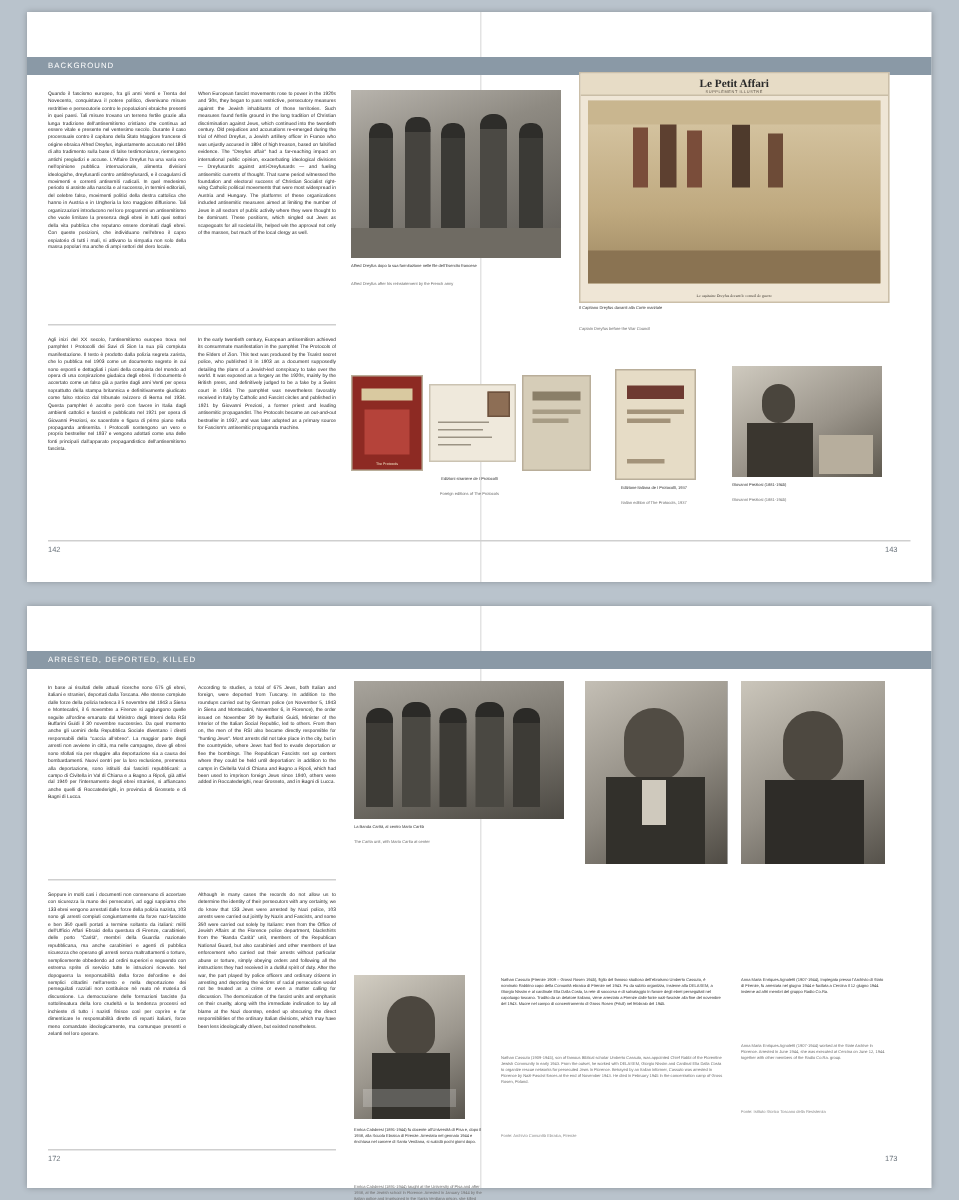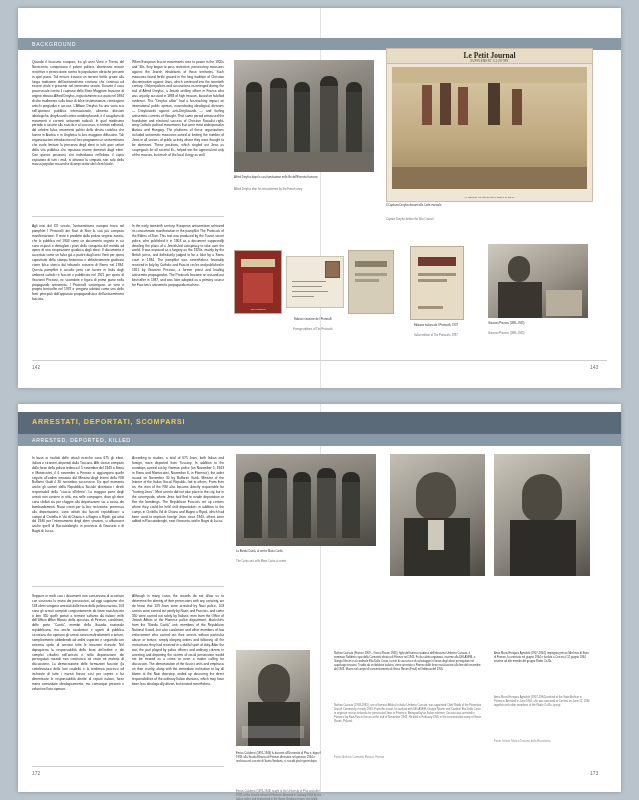--- a/index.html
+++ b/index.html
@@ -61,21 +61,21 @@
     <div style="position:absolute;left:86px;top:16px;width:18px;height:10px;background:#2e2d2a;border-radius:8px 8px 0 0;"></div>
     <div style="position:absolute;left:112px;top:30px;width:16px;height:62px;background:#3b3a36;"></div>
     <div style="position:absolute;left:112px;top:22px;width:16px;height:10px;background:#2e2d2a;border-radius:7px 7px 0 0;"></div>
     <div style="position:absolute;left:0;bottom:0;right:0;height:20px;background:#6f6b63;"></div>
   </div>
   <div class="cap" style="left:216px;top:168px;width:140px;">Alfred Dreyfus dopo la sua farmitazione nelle file dell'Esercito francese</div>
   <div class="cap" style="left:216px;top:180px;width:140px;color:#6d6d6d;">Alfred Dreyfus after his reinstatement by the French army</div>
 
   <div class="newsp" style="left:368px;top:40px;width:205px;height:152px;">
     <div class="nhead"></div>
-    <div class="ntitle">Le Petit Journal</div>
+    <div class="ntitle">Le Petit Affari</div>
     <div class="nsub">SUPPLÉMENT ILLUSTRÉ</div>
     <div class="nimg">
       <div class="grain" style="background:linear-gradient(180deg,#d9c9a7 0%,#bfa97f 60%,#9c8660 100%);"></div>
       <div style="position:absolute;left:30px;top:18px;width:10px;height:40px;background:#7a4d3a;"></div>
       <div style="position:absolute;left:48px;top:14px;width:11px;height:44px;background:#5d4030;"></div>
       <div style="position:absolute;left:66px;top:20px;width:10px;height:38px;background:#7a4d3a;"></div>
       <div style="position:absolute;left:96px;top:16px;width:12px;height:42px;background:#4e3a2c;"></div>
       <div style="position:absolute;left:120px;top:22px;width:10px;height:36px;background:#6d4b37;"></div>
       <div style="position:absolute;left:0;bottom:0;right:0;height:22px;background:#8a7352;"></div>
       <div style="position:absolute;left:0;top:0;right:0;height:16px;background:#c9b68f;"></div>
@@ -126,23 +126,20 @@
   <div class="cap" style="left:470px;top:324px;width:100px;color:#6d6d6d;">Giovanni Preziosi (1881-1945)</div>
 
   <div class="sep" style="top:352px;left:14px;width:575px;"></div>
   <div class="fol" style="left:14px;top:356px;">142</div>
   <div class="fol" style="left:572px;top:356px;">143</div>
 </div>
 
 <div class="page" id="spread2">
   <div class="gutter"></div>
 
-  <div class="band" style="top:8px;">
-    <span class="t">ARRESTATI, DEPORTATI, SCOMPARSI</span>
-  </div>
   <div class="subband" style="top:30px;">
     <span class="t">ARRESTED, DEPORTED, KILLED</span>
   </div>
 
   <div class="col" style="left:14px;top:52px;width:92px;">In base ai risultati delle attuali ricerche sono 675 gli ebrei, italiani e stranieri, deportati dalla Toscana. Alle stesse compiute dalle forze della polizia tedesca il 5 novembre del 1943 a Siena e Montecatini, il 6 novembre a Firenze si aggiungono quelle seguite all'ordine emanato dal Ministro degli Interni della RSI Buffarini Guidi il 30 novembre successivo. Da quel momento anche gli uomini della Repubblica Sociale diventano i diretti responsabili della "caccia all'ebreo". La maggior parte degli arresti non avviene in città, ma nelle campagne, dove gli ebrei sono sfollati sia per sfuggire alla deportazione sia a causa dei bombardamenti. Nuovi centri per la loro reclusione, premessa alla deportazione, sono istituiti dai fascisti repubblicani: a campo di Civitella in Val di Chiana e a Bagno a Ripoli, già attivi dal 1940 per l'internamento degli ebrei stranieri, si affiancano anche quelli di Roccatederighi, in provincia di Grosseto e di Bagni di Lucca.</div>
   <div class="col" style="left:114px;top:52px;width:92px;">According to studies, a total of 675 Jews, both Italian and foreign, were deported from Tuscany. In addition to the roundups carried out by German police (on November 5, 1943 in Siena and Montecatini, November 6, in Florence), the order issued on November 30 by Buffarini Guidi, Minister of the Interior of the Italian Social Republic, led to others. From then on, the men of the RSI also became directly responsible for "hunting Jews". Most arrests did not take place in the city, but in the countryside, where Jews had fled to evade deportation or flee the bombings. The Republican Fascists set up centers where they could be held until deportation: in addition to the camps in Civitella Val di Chiana and Bagno a Ripoli, which had been used to imprison foreign Jews since 1940, others were added in Roccatederighi, near Grosseto, and in Bagni di Lucca.</div>
 
   <div class="sep" style="top:182px;left:14px;width:192px;"></div>
 
   <div class="col" style="left:14px;top:190px;width:92px;">Seppure in molti casi i documenti non conservano di accertare con sicurezza la mano dei persecutori, ad oggi sappiamo che 133 ebrei vengono arrestati dalle forze della polizia nazista, 103 sono gli arresti compiuti congiuntamente da forze nazi-fasciste e ben 350 quelli portati a termine soltanto da italiani: militi dell'Ufficio Affari Ebraici della questura di Firenze, carabinieri, delle porto "Carità", membri della Guardia nazionale repubblicana, ma anche carabinieri e agenti di pubblica sicurezza che operano gli arresti senza maltrattamenti o torture, semplicemente obbedendo ad ordini superiori e seguendo con estrema sprite di servizio tutte le istruzioni ricevute. Nel dopoguerra la responsabilità della forze del'ordine e dei semplici cittadini nell'arresto e nella deportazione dei perseguitati razziali non costituisce né reato né materia di discussione. La democrazione delle formazioni fasciste (la sottolineatura della loro crudeltà e la tendenza processi ed inchieste di tutto i nazisti finisce così per coprire e far dimenticare le responsabilità dirette di reparti italiani, forze meno comandate ideologicamente, ma comunque presenti e zelanti nel loro operare.</div>

